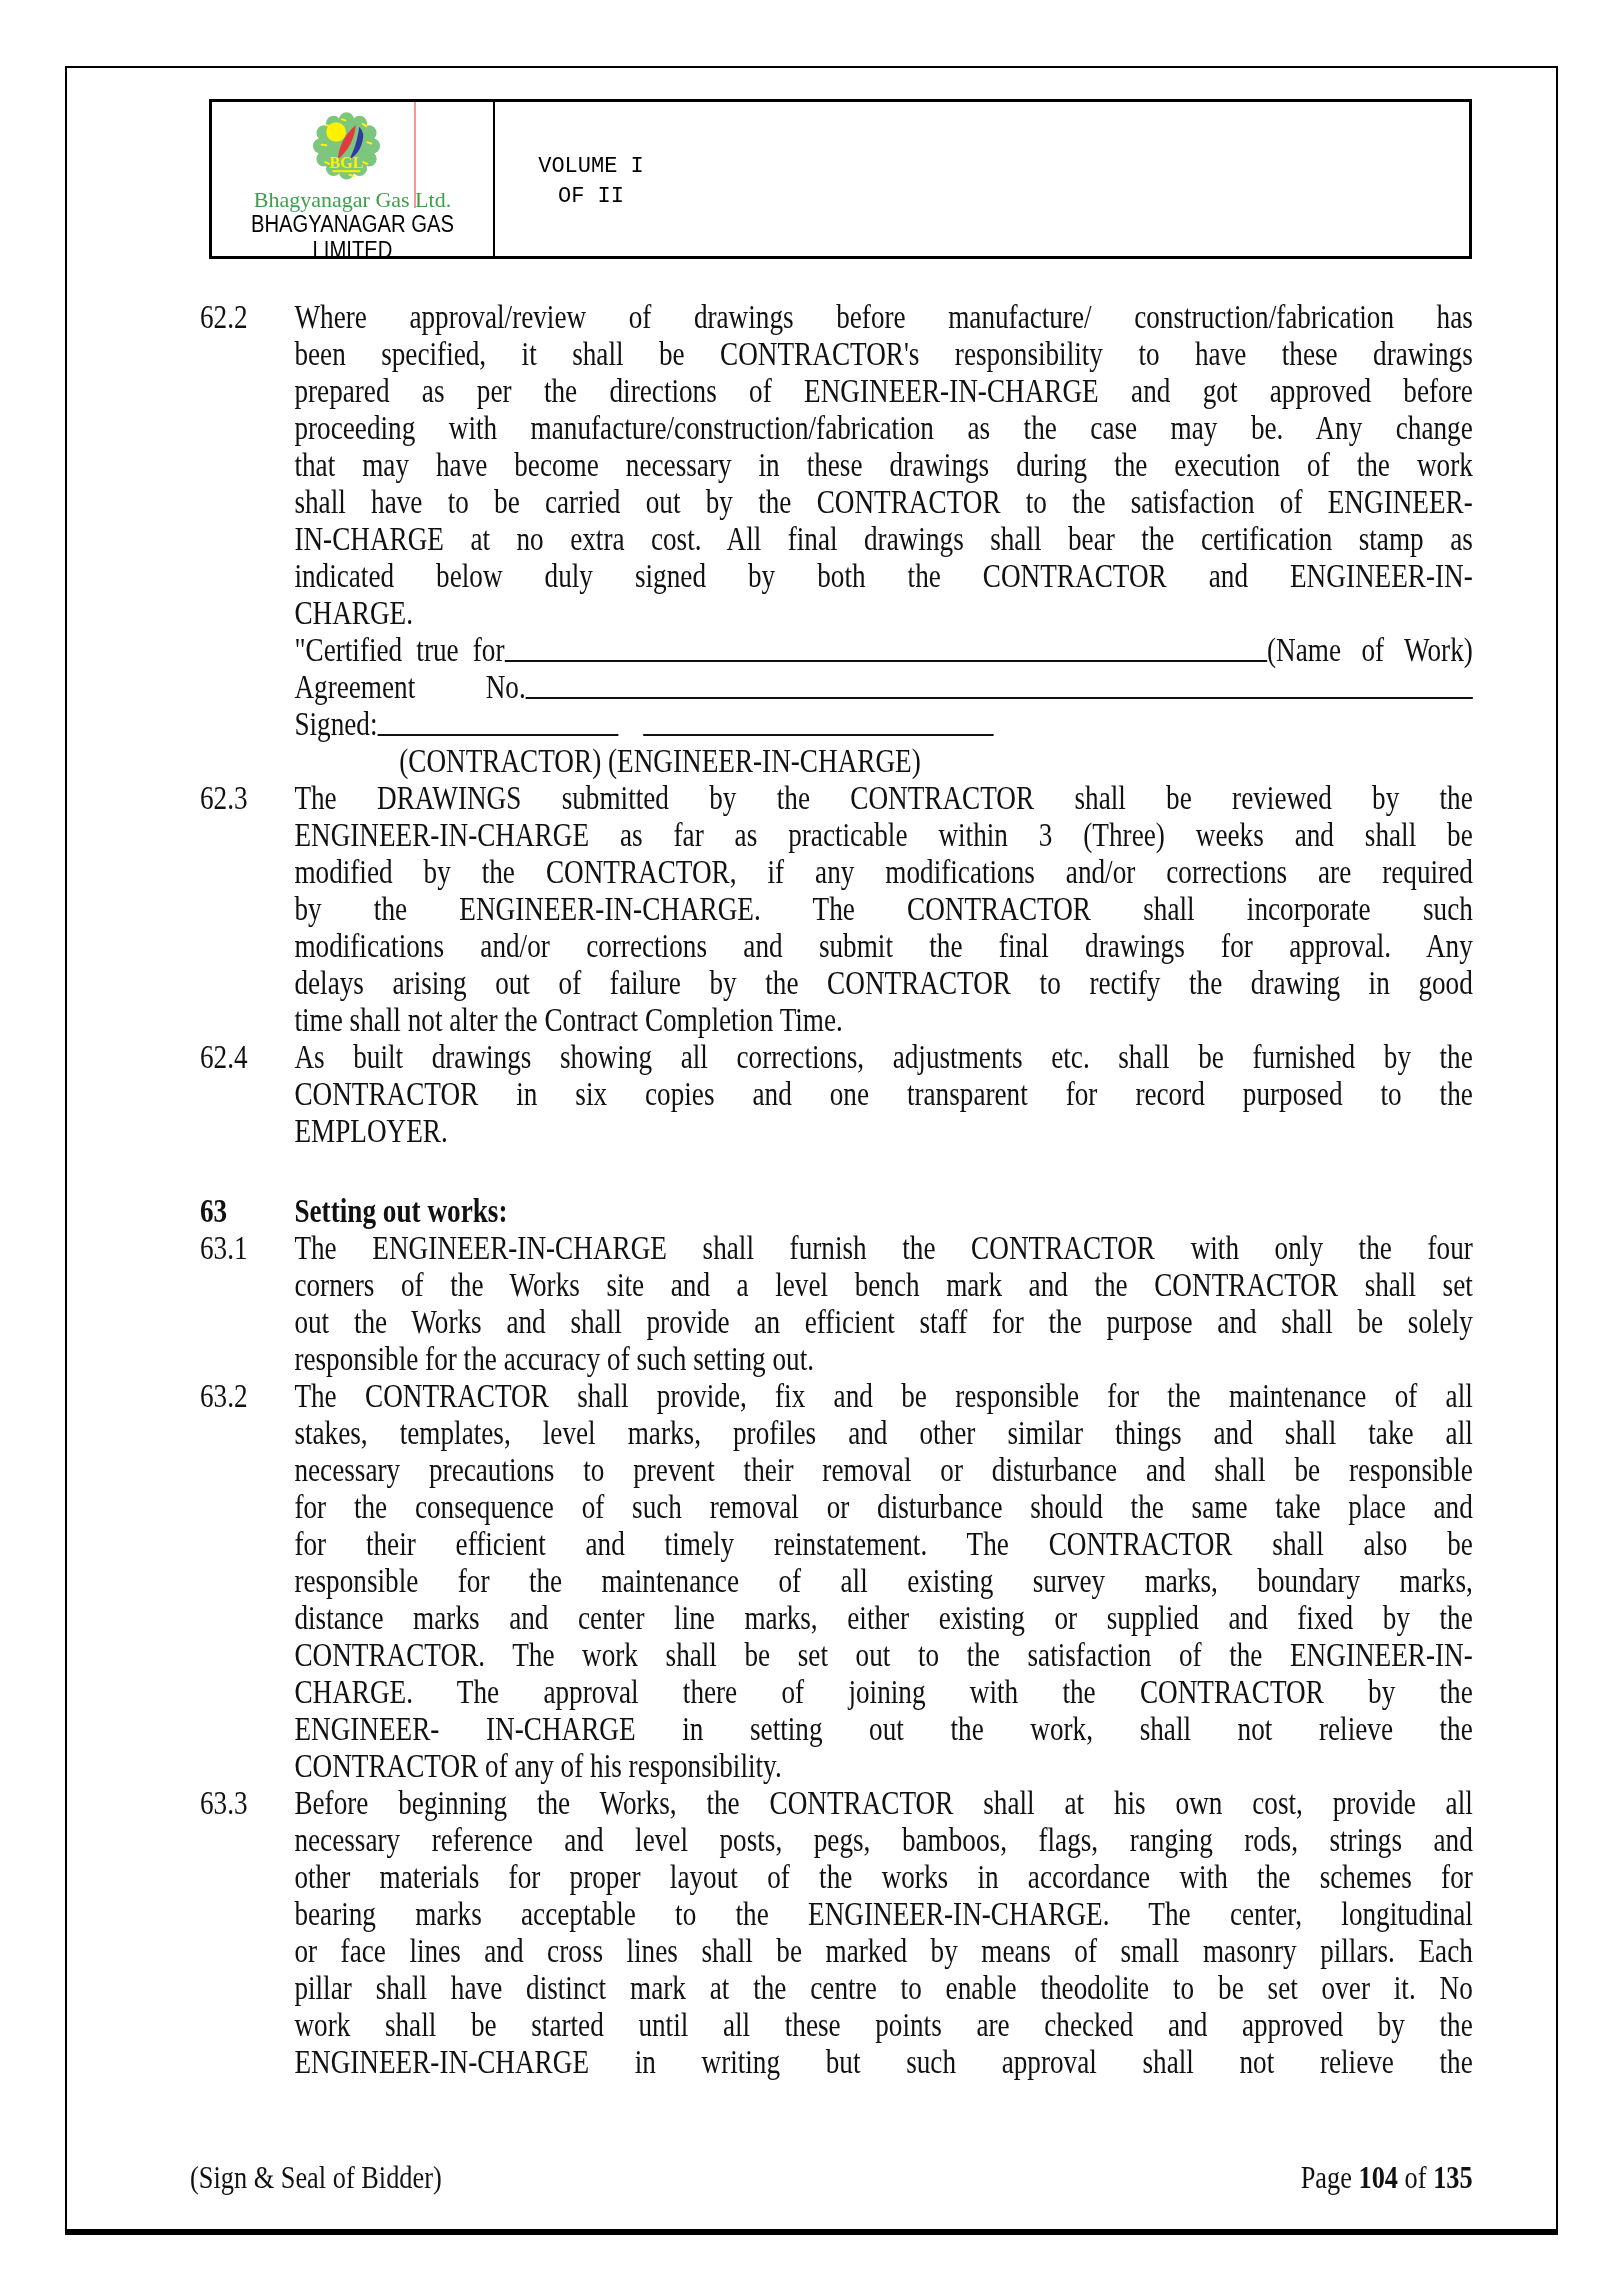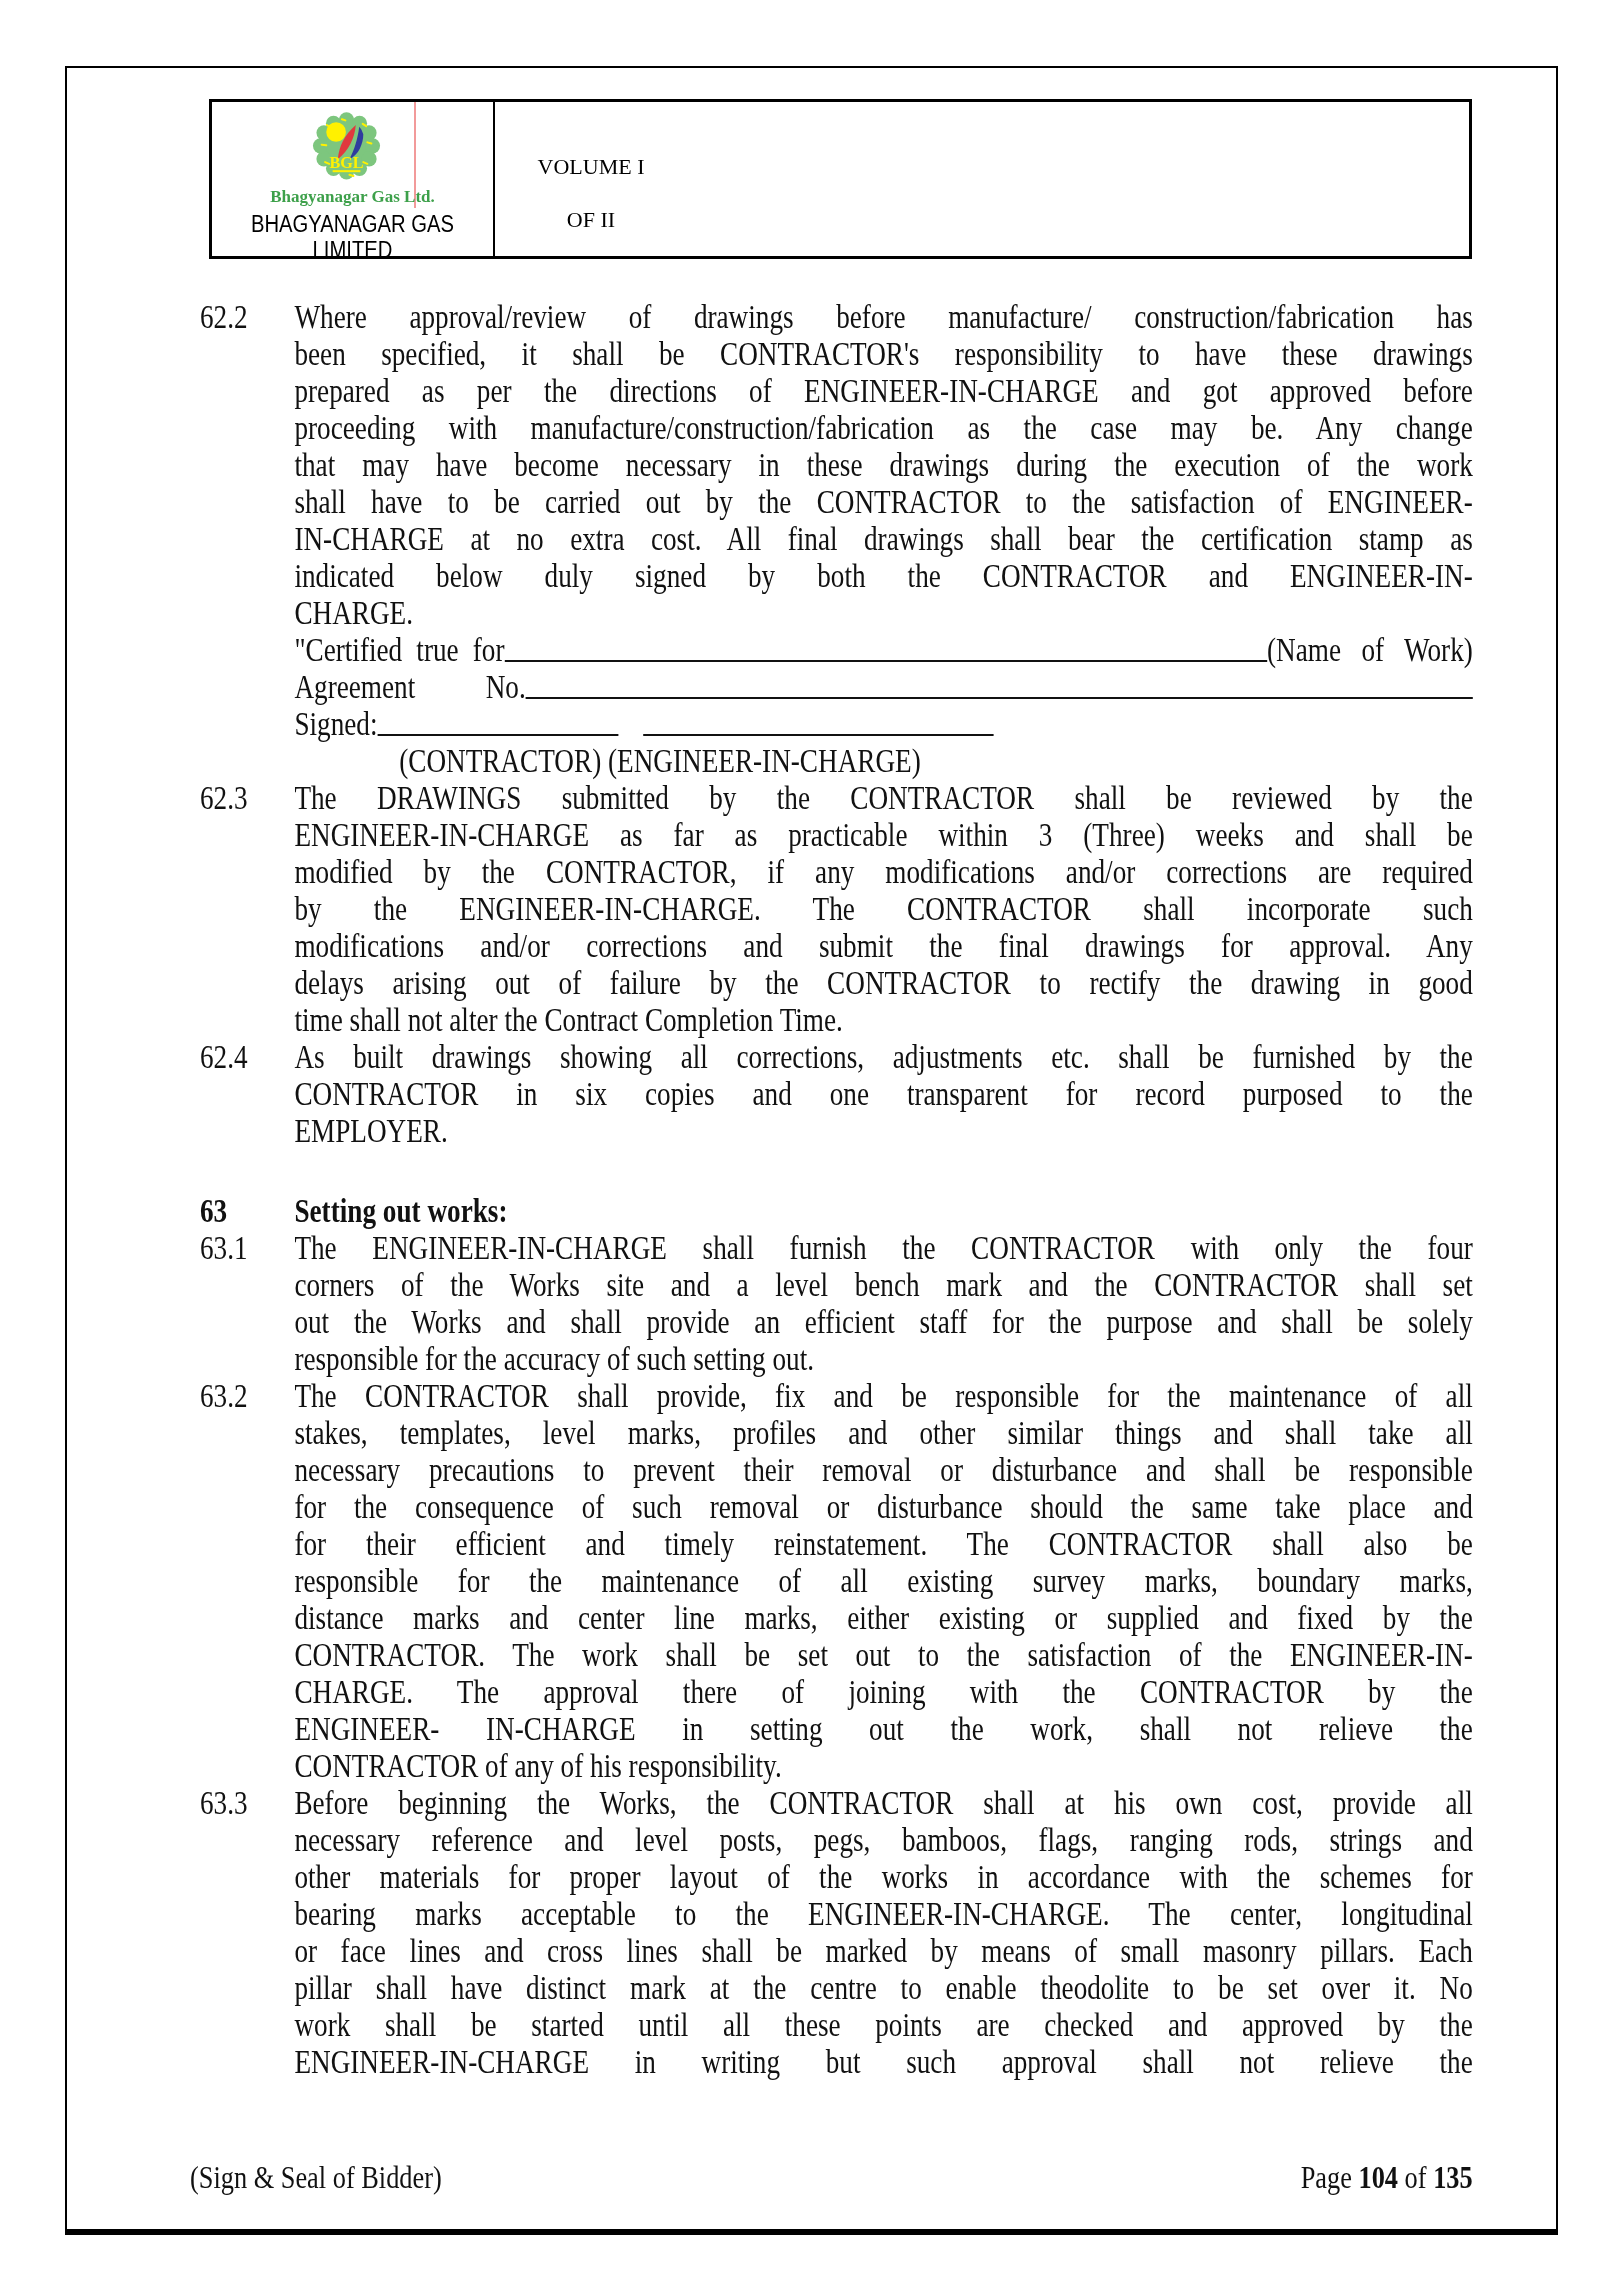--- a/index.html
+++ b/index.html
@@ -8,25 +8,25 @@
   
   #page-border{position:absolute;left:65px;top:66px;width:1493px;height:2169px;
         box-sizing:border-box;border:2.6px solid #000;border-bottom-width:6.5px;}
   
   #header-table{position:absolute;left:209px;top:99px;width:1263px;height:160px;
         box-sizing:border-box;border:3.3px solid #000;display:flex;}
   .cell{box-sizing:border-box;height:100%;}
   #logo-cell{width:283px;border-right:2.6px solid #000;position:relative;}
   #title-cell{flex:1;border-right:2.6px solid #000;position:relative;overflow:hidden;}
   #volume-cell{width:192px;display:flex;flex-direction:column;align-items:center;padding-top:50px;
-        font-family:Liberation Serif, serif;font-size:22px;line-height:30px;color:#000;gap:23px;}
+        font-family:Liberation Mono, monospace;font-size:22px;line-height:30px;color:#000;}
   
   #logo-flower{position:absolute;left:50%;top:7.9px;transform:translateX(-58%);}
   #logo-caption{position:absolute;left:0;top:85px;width:100%;text-align:center;
-        font-family:"Liberation Serif", serif;font-weight:bold;font-size:17px;color:#3da04a;}
+        font-family:"Liberation Serif", serif;font-weight:normal;font-size:22px;color:#3da04a;}
   #org-name{position:absolute;left:0;top:110px;width:100%;text-align:center;
         font-family:"Liberation Sans", sans-serif;font-size:23px;line-height:25.5px;color:#000;
         transform:scaleX(0.88);}
   #pink-line{position:absolute;left:202px;top:0px;width:2px;height:106px;background:#f29a9a;}
   
   #title-block{position:absolute;left:11px;top:10.5px;width:985px;
         transform:scaleX(0.8);transform-origin:left top;
         font-family:"Liberation Sans", sans-serif;font-size:38px;line-height:41px;font-weight:500;
         letter-spacing:0px;color:#000;}
   .title-line{text-align:justify;text-align-last:justify;white-space:normal;}

